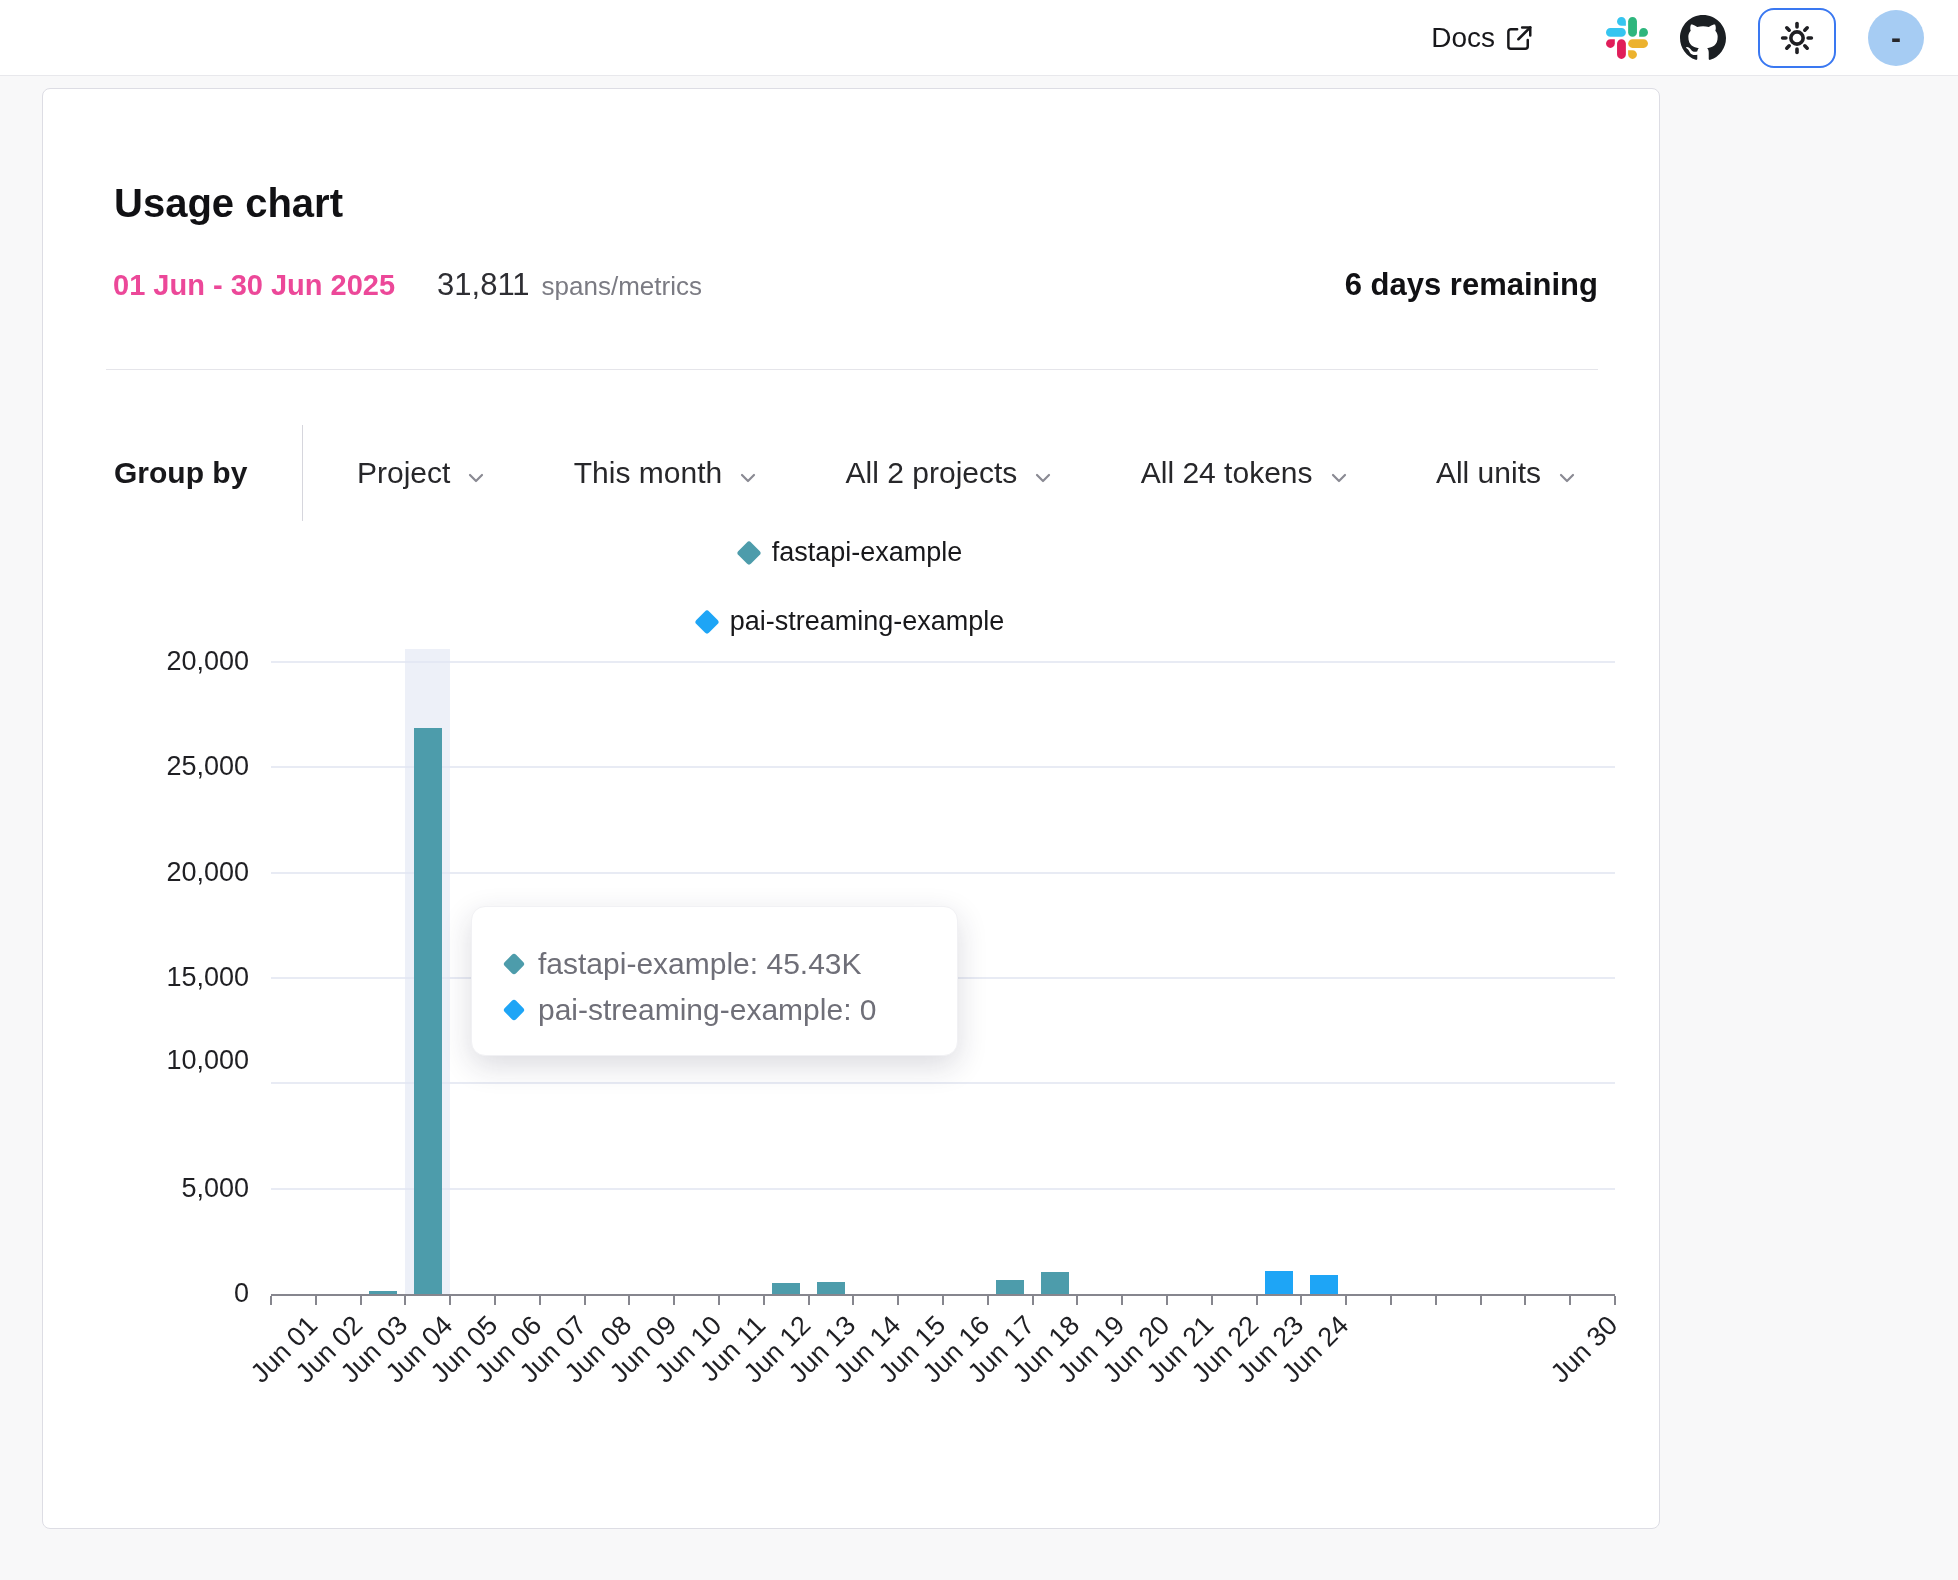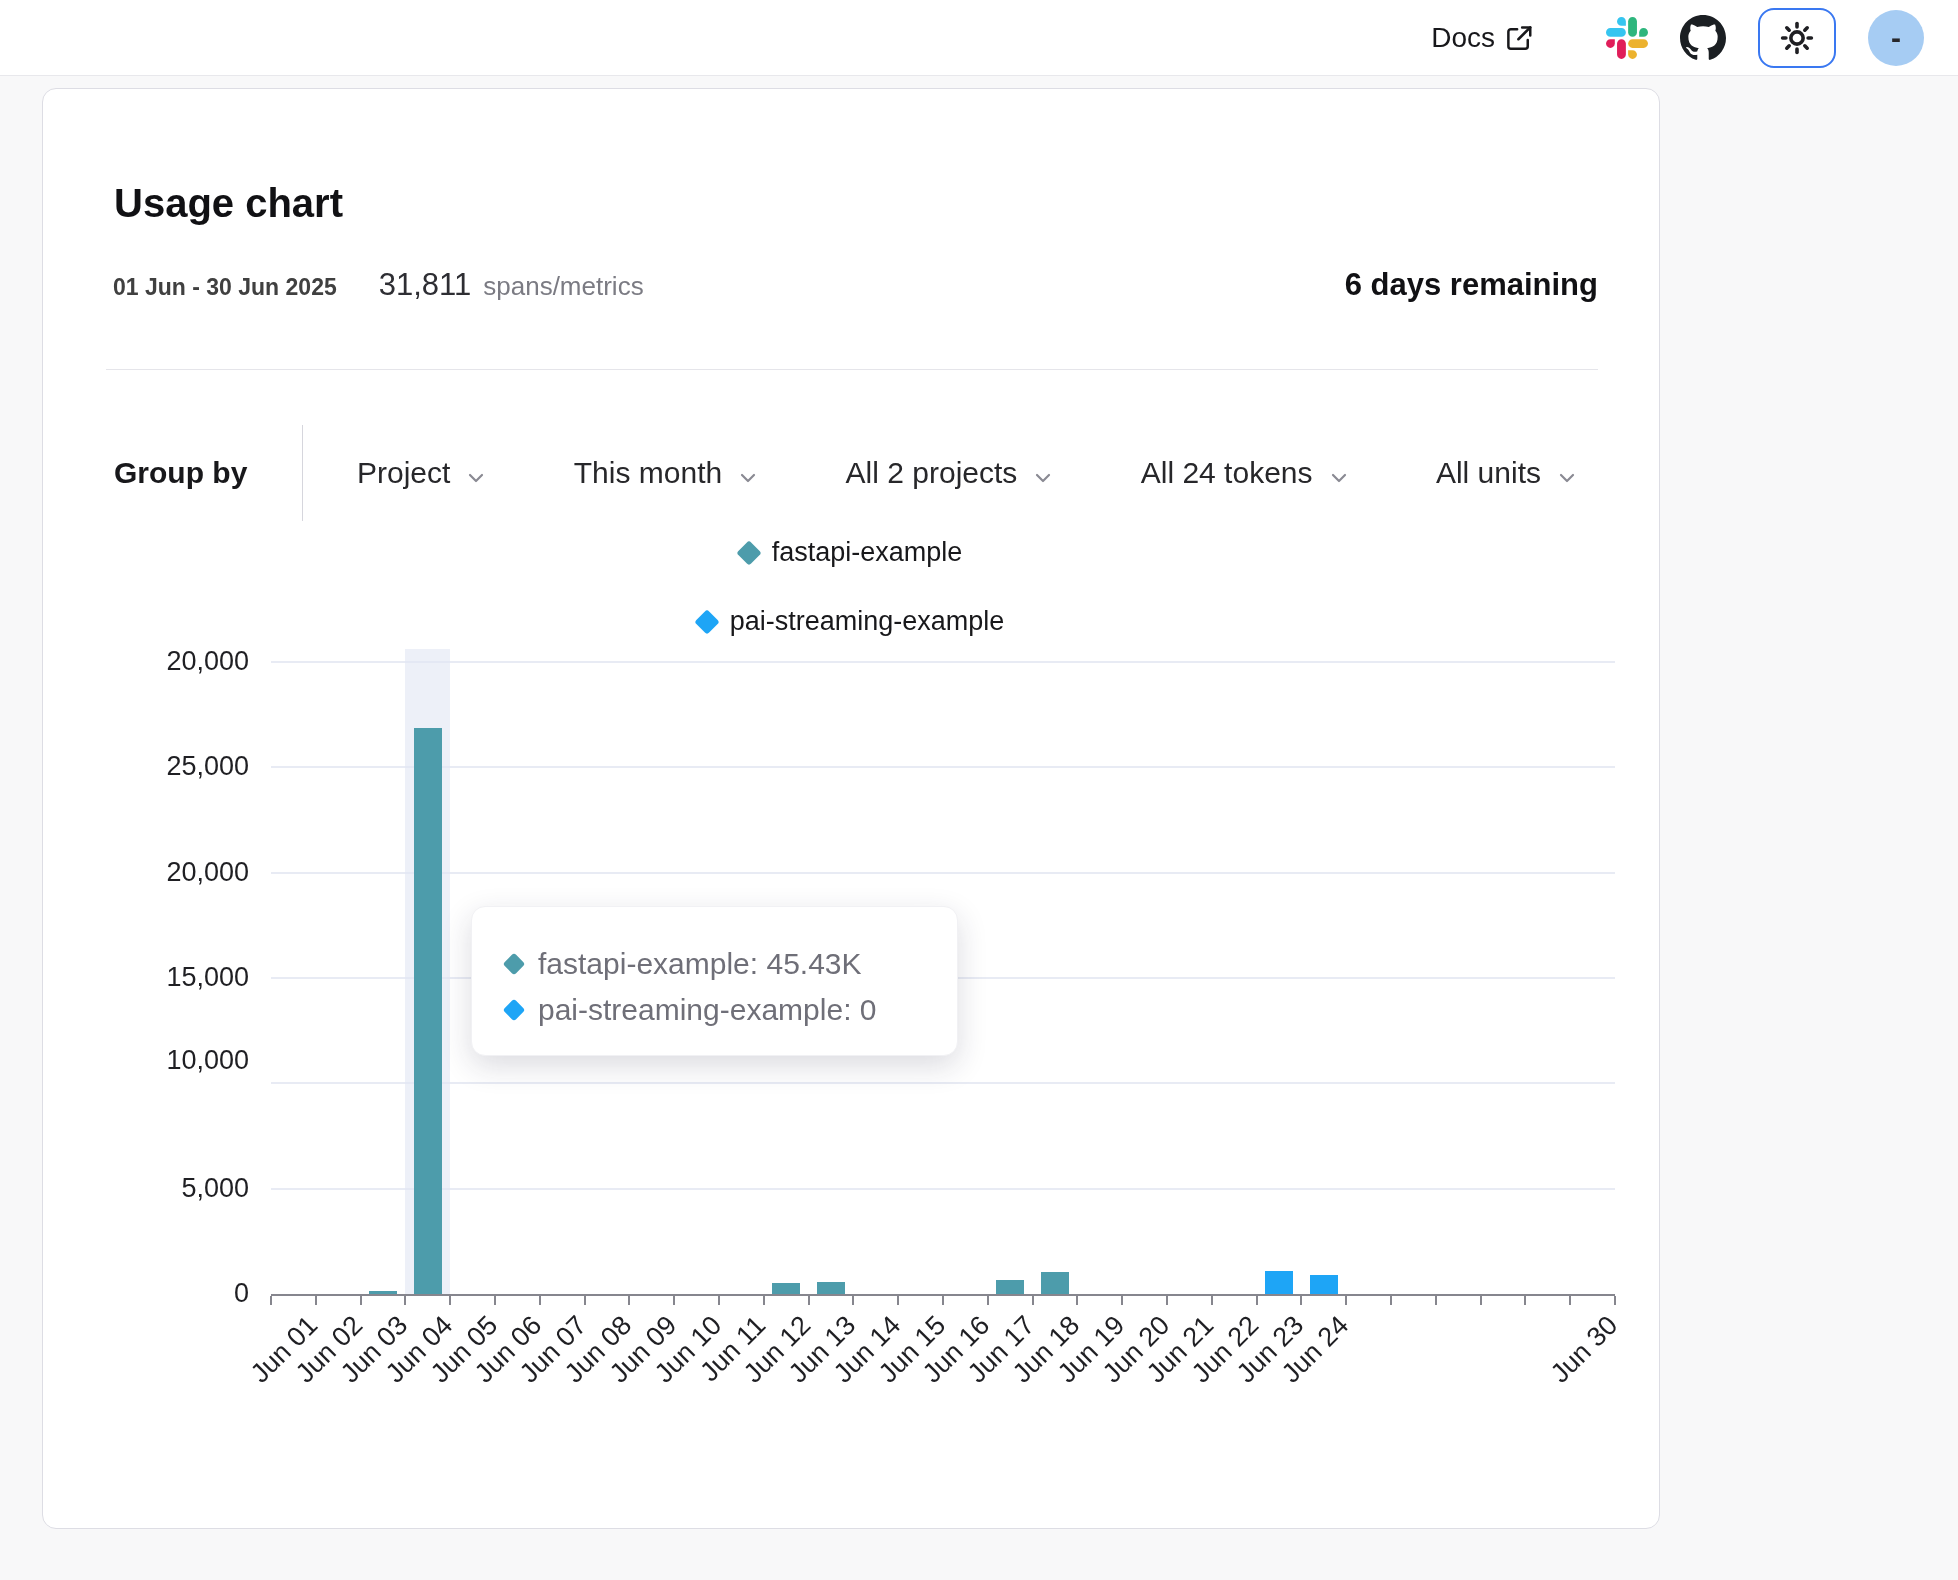--- a/index.html
+++ b/index.html
@@ -14,25 +14,25 @@
   .docs-link { display:flex; align-items:center; gap:9px; font-size:28px; font-weight:500;
                color:#18181b; margin-right:40px; cursor:pointer; }
   .icon-btn { display:flex; align-items:center; justify-content:center; cursor:pointer; }
   .theme-btn { width:78px; height:60px; border:2.5px solid #3a78f1; border-radius:16px;
                background:#fff; display:flex; align-items:center; justify-content:center; cursor:pointer; }
   .avatar { width:56px; height:56px; border-radius:50%; background:#a6ccf3; display:flex;
             align-items:center; justify-content:center; font-size:30px; font-weight:700; color:#27272a; cursor:pointer; }
 
   
   .card { position:absolute; left:42px; top:88px; width:1618px; height:1441px; background:#ffffff;
-          border:1px solid #dddde4; border-radius:14px; z-index:5; }
+          border:1px solid #dddde4; border-radius:8px; z-index:5; }
   .card-title { position:absolute; left:71px; top:92px; font-size:40px; font-weight:700; color:#111114; }
   .meta-row { position:absolute; left:70px; right:61px; top:178px; height:46px; display:flex;
               align-items:baseline; }
-  .date-range { font-size:23px; font-weight:700; color:#404040; }
+  .date-range { font-size:29px; font-weight:700; color:#ec4899; }
   .total-count { font-size:31px; font-weight:400; color:#2e2e33; margin-left:42px; }
   .total-unit { font-size:26px; font-weight:400; color:#7b7b83; margin-left:12px; }
   .remaining { margin-left:auto; font-size:31px; font-weight:700; color:#111114; }
   .header-divider { position:absolute; left:63px; right:61px; top:280px; height:1px; background:#e5e5ea; }
 
   
   .filter-bar { position:absolute; left:0; right:0; top:336px; height:96px; display:flex; align-items:stretch; }
   .group-by { display:flex; align-items:center; padding-left:71px; width:259px; font-size:30px; font-weight:700; color:#18181b; }
   .v-divider { width:1px; background:#d6d6dd; }
   .dropdown-row { flex:1; display:flex; align-items:center; justify-content:space-between;

